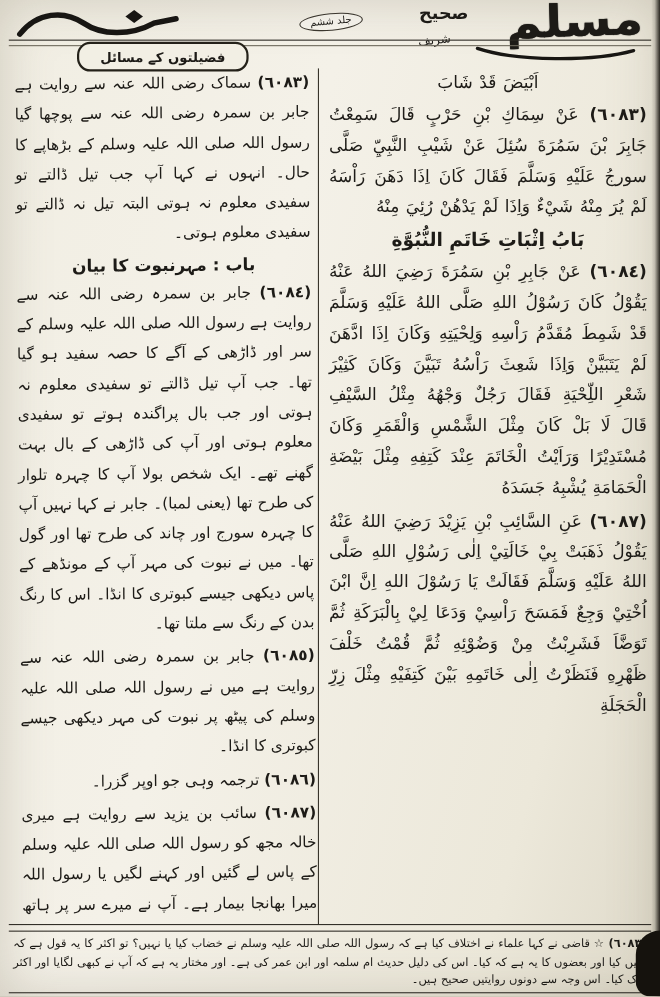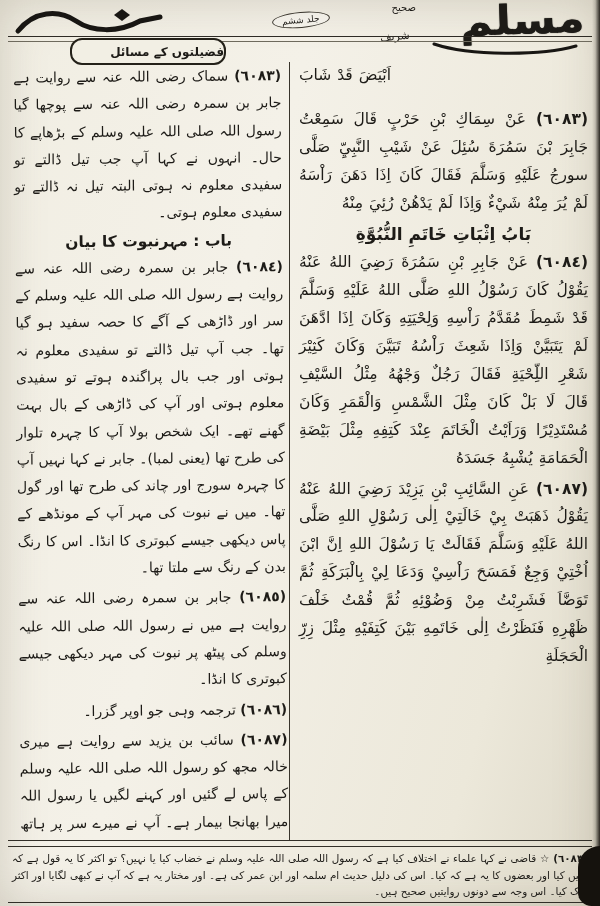--- a/index.html
+++ b/index.html
@@ -14,36 +14,36 @@
     background:linear-gradient(to left,rgba(22,19,14,.9),rgba(22,19,14,.15) 60%,transparent);z-index:6;}
   .corner-blot{position:absolute;right:0;bottom:0;width:22px;height:60px;background:#15120d;
     border-radius:26px 0 0 16px;z-index:7;}
   
   .hdr{position:absolute;top:0;left:0;right:0;height:60px;z-index:3;}
   .hdr-orn{position:absolute;top:7px;left:14px;}
   .hdr-title{position:absolute;top:-2px;right:16px;font-size:44px;font-weight:bold;
     letter-spacing:-2px;transform:rotate(-2deg) scaleY(.92);line-height:1;
     text-shadow:0 0 1px #1d1b17;}
   .title-swash{position:absolute;top:40px;right:20px;}
-  .hdr-series{position:absolute;top:2px;right:184px;font-size:10px;font-weight:normal;}
+  .hdr-series{position:absolute;top:2px;right:174px;font-size:16px;font-weight:bold;}
   .hdr-side{position:absolute;top:30px;right:190px;font-size:11px;transform:rotate(-6deg);}
   .hdr-vol{position:absolute;top:12px;left:272px;font-size:9px;border:1px solid #3a362e;
     border-radius:50%;padding:2px 9px;transform:rotate(-5deg);background:rgba(255,255,255,.25);}
   .hdr-rule{position:absolute;top:36px;left:8px;right:8px;height:4px;
     border-top:1.4px solid #2e2b25;border-bottom:1px solid #6e6a5d;}
   .section-box{position:absolute;top:38px;left:70px;width:152px;height:23px;
     border:2px solid #242119;border-radius:12px;background:#f2efe4;display:flex;
-    align-items:center;justify-content:flex-start;font-size:12px;font-weight:bold;z-index:4;}
+    align-items:center;justify-content:center;font-size:12px;font-weight:bold;z-index:4;}
   
   .main{position:absolute;top:62px;left:10px;right:10px;bottom:66px;display:flex;
     overflow:hidden;z-index:2;}
   .col-ar{width:289px;padding:0 2px 0 9px;border-left:1.6px solid #38342b;}
   .col-ur{flex:1;padding:0 8px 0 3px;transform:rotate(-0.55deg);transform-origin:top right;}
   .ar{font-size:15.5px;line-height:1.8;text-align:justify;margin:0 0 3px;word-spacing:1px;}
-  .ar.cont{text-align:left;margin-bottom:16px;}
+  .ar.cont{text-align:center;margin-bottom:1px;}
   .ar-chapter{font-size:17px;font-weight:bold;text-align:center;margin:7px 0 5px;}
   .ur{font-size:14px;line-height:1.95;text-align:justify;margin:0 0 3px;}
   .ur-chapter{font-size:15.5px;font-weight:bold;text-align:center;margin:5px 0 4px;}
   .num{font-weight:bold;margin-top:33px;}
   
   .ftr{position:absolute;left:8px;right:8px;bottom:0;height:66px;z-index:3;}
   .rule-d{height:5px;border-top:1.3px solid #322f28;border-bottom:1.3px solid #322f28;}
   .note{font-size:10.4px;line-height:1.6;text-align:justify;margin:3px 4px 2px;}
   .star{font-weight:bold;}
 </style>

